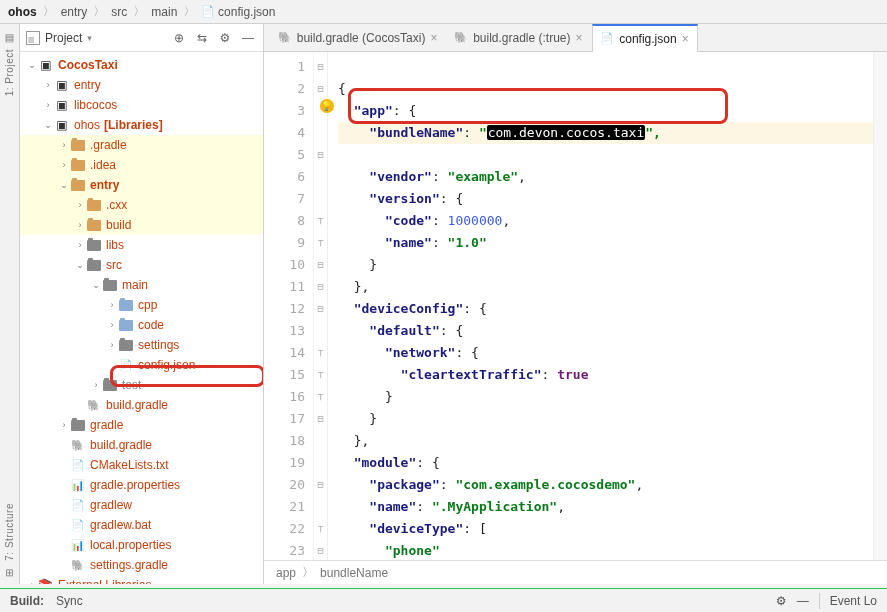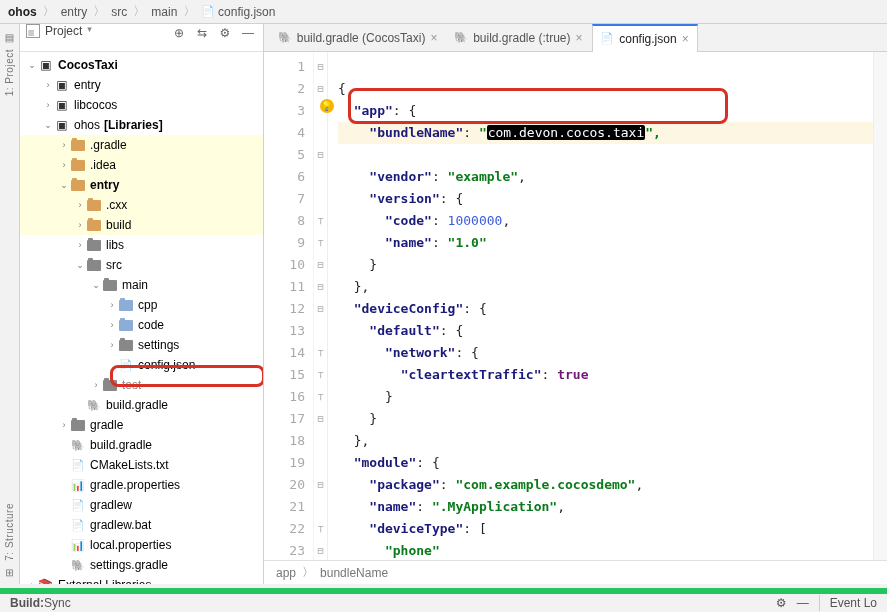--- a/index.html
+++ b/index.html
@@ -9,40 +9,40 @@
 .breadcrumb .sep { color: #999; margin: 0 2px; }
 .breadcrumb .crumb { color: #555; display: flex; align-items: center; gap: 3px; }
 .breadcrumb .bold { font-weight: 700; color: #222; }
 
 .main-row { display: flex; height: 560px; }
 
 .left-rail { width: 20px; background: #f2f2f2; border-right: 1px solid #d0d0d0; display: flex; flex-direction: column; align-items: center; padding-top: 8px; font-size: 10px; color: #777; }
 .left-rail .rtext { writing-mode: vertical-rl; transform: rotate(180deg); margin-top: 6px; letter-spacing: 0.5px; }
 
 .project-panel { width: 244px; background: #fff; border-right: 1px solid #d0d0d0; display: flex; flex-direction: column; }
-.project-header { display: flex; height: 28px; padding: 0 6px; border-bottom: 1px solid #e0e0e0; gap: 5px; }
+.project-header { display: flex; align-items: center; height: 28px; padding: 0 6px; border-bottom: 1px solid #e0e0e0; gap: 5px; }
 .project-header .title { font-weight: 400; color: #444; }
 .project-header .spacer { flex: 1; }
 .project-header .ic { width: 18px; height: 18px; display: flex; align-items: center; justify-content: center; color: #666; font-size: 12px; }
 .proj-ic { width: 14px; height: 14px; display: inline-flex; border: 1px solid #999; font-size: 7px; color: #888; align-items: flex-end; padding-left: 1px; }
 
 .tree { flex: 1; overflow-y: auto; padding-top: 3px; }
 .tree-row { display: flex; align-items: center; height: 20px; padding-right: 4px; white-space: nowrap; }
 .tree-row.sel { background: #ffffe0; }
 .arrow { width: 12px; display: inline-flex; justify-content: center; color: #777; font-size: 9px; }
 .dir-ic { width: 16px; height: 14px; margin-right: 4px; display: inline-flex; align-items: center; justify-content: center; }
 .folder { width: 14px; height: 11px; background: #d8a058; border-radius: 1px; position: relative; }
 .folder::before { content: ""; position: absolute; top: -2px; left: 1px; width: 5px; height: 3px; background: #d8a058; border-radius: 1px 1px 0 0; }
 .folder.grey { background: #888; }
 .folder.grey::before { background: #888; }
 .folder.blue { background: #8badd6; }
 .folder.blue::before { background: #8badd6; }
 .elephant { color: #6a8; font-size: 11px; }
 .file-ic { color: #a9a9c4; font-size: 11px; }
-.tree-label { color: #000000; }
+.tree-label { color: #c2410c; }
 .tree-label.bold { font-weight: 700; }
 .tree-label.grey { color: #888; }
 .red-box { position: absolute; border: 3px solid #d93025; border-radius: 8px; pointer-events: none; }
 
 .editor-area { flex: 1; display: flex; flex-direction: column; background: #fff; position: relative; }
 .tabs { display: flex; align-items: center; height: 28px; border-bottom: 1px solid #d0d0d0; background: #f2f2f2; padding-left: 6px; gap: 0; }
 .tab { display: flex; align-items: center; padding: 0 8px; height: 28px; gap: 5px; border-right: 1px solid transparent; color: #555; font-size: 12px; }
 .tab.active { background: #fff; border-top: 2px solid #3b78e7; border-right: 1px solid #d0d0d0; border-left: 1px solid #d0d0d0; color: #222; }
 .tab .close { color: #999; font-size: 12px; }
 
@@ -55,21 +55,21 @@
 .str-val { color: #0a7a1a; font-weight: 700; }
 .num { color: #3b5bdb; }
 .kw { color: #701a75; font-weight: 700; }
 .punc { color: #222; }
 .sel-text { background: #000000; color: #fff; border-radius: 2px; padding: 0 1px; }
 .bulb { position: absolute; left: -8px; top: 47px; width: 14px; height: 14px; background: #f7b500; border-radius: 50%; font-size: 9px; display: flex; align-items: center; justify-content: center; color: #fff; }
 
 .editor-crumb { height: 24px; border-top: 1px solid #e0e0e0; display: flex; align-items: center; padding: 0 12px; color: #777; font-size: 12px; gap: 6px; }
 .right-scroll { width: 14px; background: #f7f7f7; border-left: 1px solid #eee; }
 
-.footer { position: absolute; bottom: 0; left: 0; right: 0; height: 24px; border-top: 6px solid #22c55e; background: #f2f2f2; display: flex; align-items: center; padding: 0 10px; font-size: 12px; color: #555; }
+.footer { position: absolute; bottom: 0; left: 0; right: 0; height: 24px; border-top: 1px solid #22c55e; background: #f2f2f2; display: flex; align-items: center; padding: 0 10px; font-size: 12px; color: #555; gap: 12px; }
 .footer .right { margin-left: auto; display: flex; align-items: center; gap: 10px; }
 </style>
 </head>
 <body>
 
 <div class="breadcrumb">
   <span class="crumb bold">ohos</span>
   <span class="sep">〉</span>
   <span class="crumb">entry</span>
   <span class="sep">〉</span>

